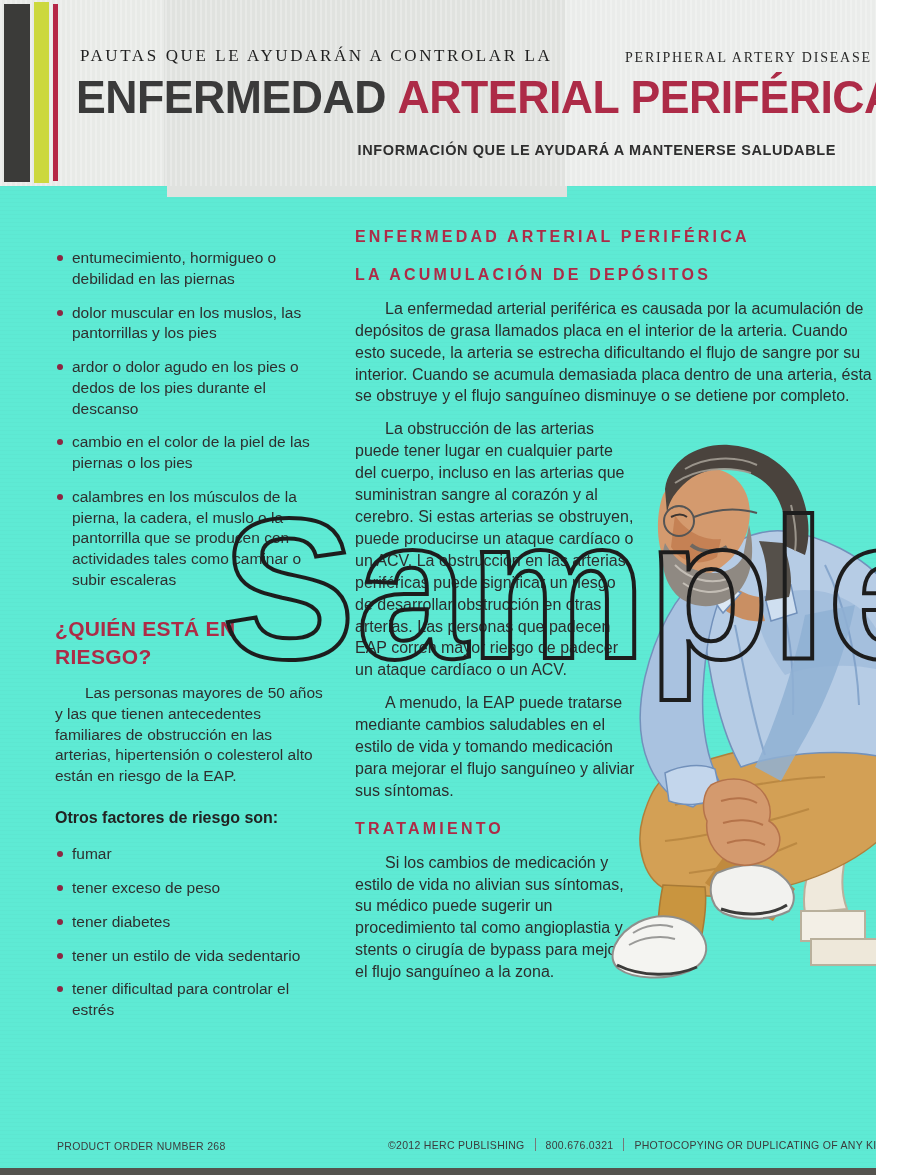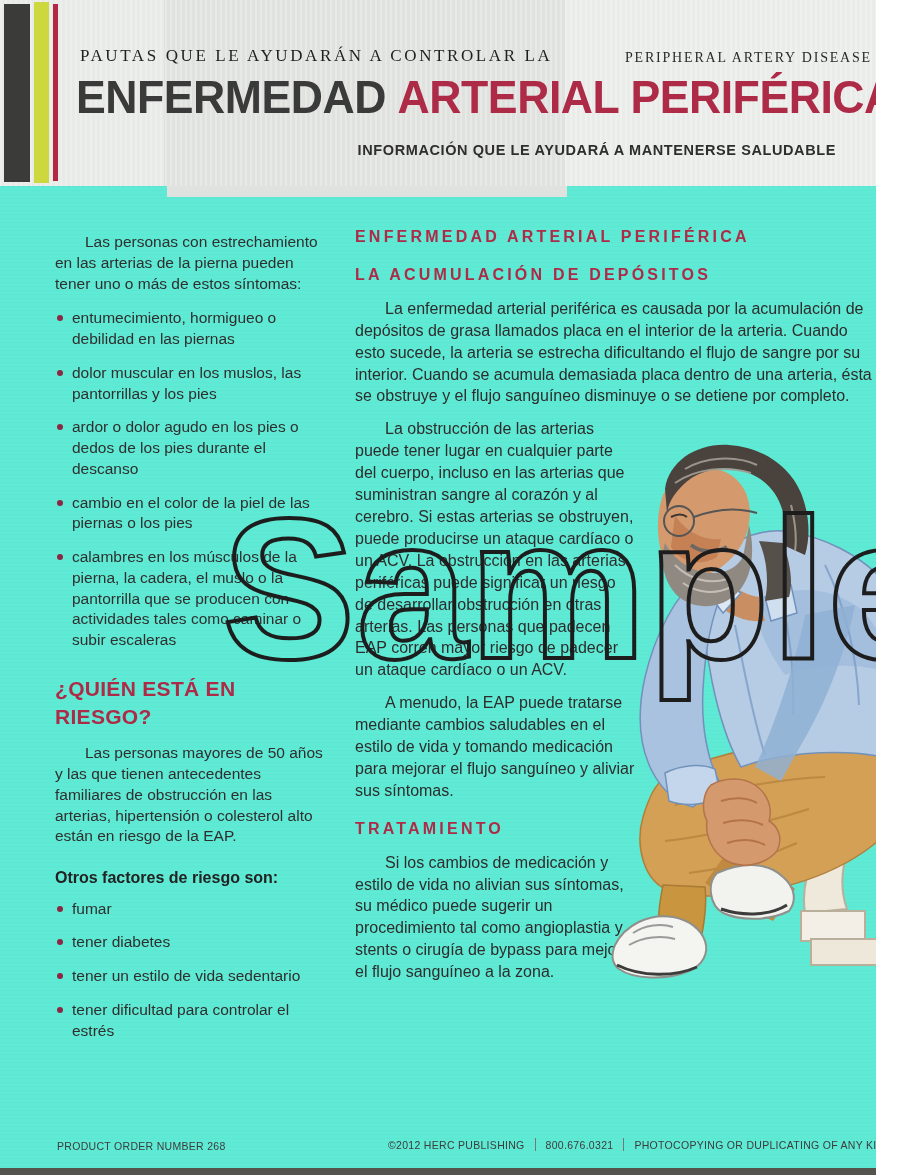--- a/index.html
+++ b/index.html
@@ -26,21 +26,21 @@
         letter-spacing:-0.5px;color:#3a3a3a;white-space:nowrap;transform:scaleX(.97);transform-origin:left center;}
   .big-title .red{color:#ad2b47;margin-left:12px;}
   .subtitle{position:absolute;right:40px;top:142px;z-index:2;font-size:14.5px;font-weight:700;
         letter-spacing:.6px;color:#2e2e2e;white-space:nowrap;}
 
   
   .col-left{position:absolute;left:55px;top:232px;width:276px;z-index:1;
         font-size:15.5px;line-height:1.34;color:#2f2f2f;}
   .col-left p{margin:0 0 14px;}
   .indent{text-indent:30px;}
-  ul.dots{list-style:none;margin:6px 0 0;padding:0;}
+  ul.dots{list-style:none;margin:16px 0 0;padding:0;}
   ul.dots li{position:relative;padding-left:17px;margin-bottom:13px;}
   ul.dots li::before{content:"";position:absolute;left:2px;top:7px;width:6px;height:6px;
         border-radius:50%;background:#8c2742;}
   .left-head{margin:24px 0 12px;font-size:21px;font-weight:700;letter-spacing:.3px;color:#ad2b47;}
   .left-subhead{margin:20px 0 10px;font-size:16px;font-weight:700;color:#222;}
 
   
   .col-right{position:absolute;left:355px;top:226px;width:522px;z-index:1;
         font-size:16px;line-height:1.37;color:#2d2d2d;}
   .sec-head{margin:16px 0 12px;font-size:16px;font-weight:700;letter-spacing:3.2px;color:#ad2b47;}
@@ -73,33 +73,33 @@
   <div class="bar bar-green"></div>
   <div class="bar bar-red"></div>
   <div class="kicker">PAUTAS QUE LE AYUDARÁN A CONTROLAR LA</div>
   <div class="kicker-right">PERIPHERAL ARTERY DISEASE</div>
   <div class="big-title">
     <span>ENFERMEDAD</span><span class="red">ARTERIAL PERIFÉRICA</span>
   </div>
   <div class="subtitle">INFORMACIÓN QUE LE AYUDARÁ A MANTENERSE SALUDABLE</div>
 
   <div class="col-left">
-    <p class="indent">Las personas con estrechamiento en las arterias de la pierna pueden tener uno o más de estos síntomas:</p>
     <ul class="dots">
       <li>entumecimiento, hormigueo o debilidad en las piernas</li>
       <li>dolor muscular en los muslos, las pantorrillas y los pies</li>
       <li>ardor o dolor agudo en los pies o dedos de los pies durante el descanso</li>
       <li>cambio en el color de la piel de las piernas o los pies</li>
       <li>calambres en los músculos de la pierna, la cadera, el muslo o la pantorrilla que se producen con actividades tales como caminar o subir escaleras</li>
     </ul>
     <div class="left-head">¿QUIÉN ESTÁ EN RIESGO?</div>
     <p class="indent">Las personas mayores de 50 años y las que tienen antecedentes familiares de obstrucción en las arterias, hipertensión o colesterol alto están en riesgo de la EAP.</p>
     <div class="left-subhead">Otros factores de riesgo son:</div>
     <ul class="dots">
       <li>fumar</li>
+      <li>tener exceso de peso</li>
       <li>tener diabetes</li>
       <li>tener un estilo de vida sedentario</li>
       <li>tener dificultad para controlar el estrés</li>
     </ul>
   </div>
 
   <div class="col-right">
 
     <div class="sec-head first">ENFERMEDAD ARTERIAL PERIFÉRICA</div>
 

